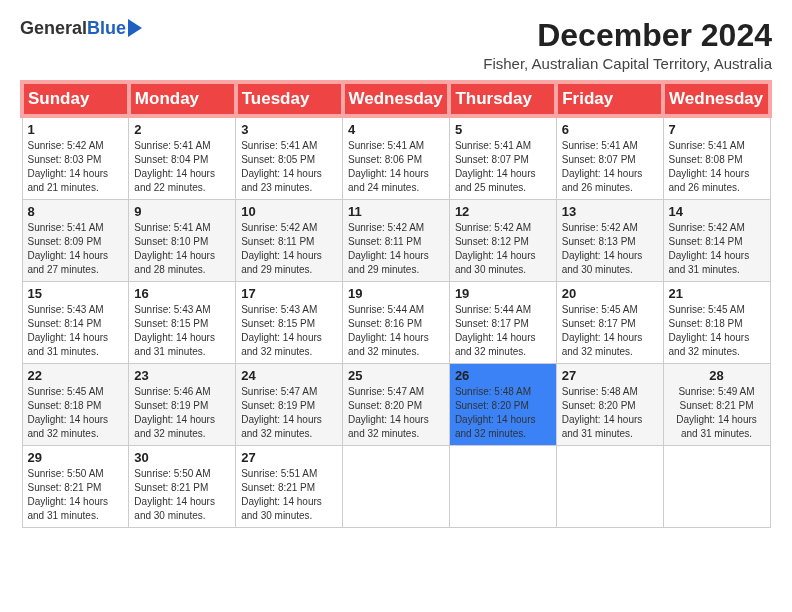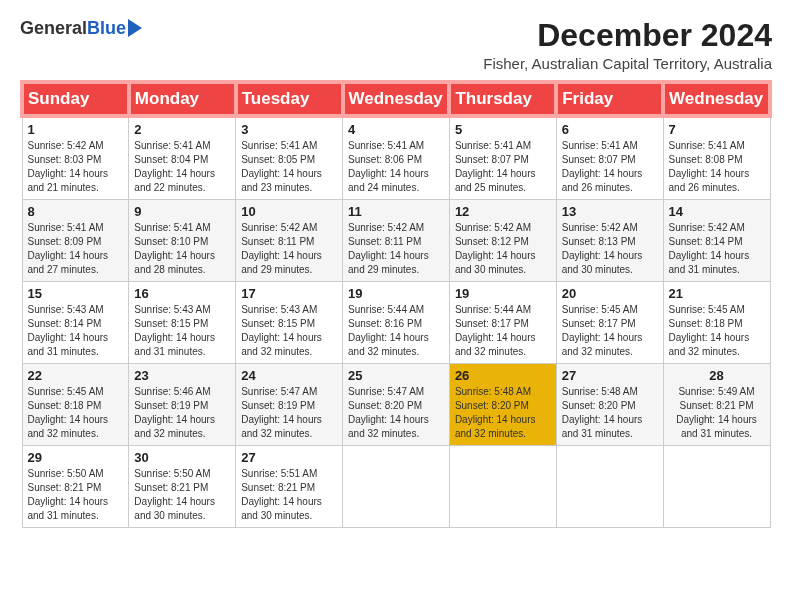--- a/index.html
+++ b/index.html
@@ -227,21 +227,21 @@
         <span class="day-info">Sunrise: 5:46 AM<br>Sunset: 8:19 PM<br>Daylight: 14 hours<br>and 32 minutes.</span>
       </td>
           <td style="background: rgb(245, 245, 245);">
         <span class="day-num">24</span>
         <span class="day-info">Sunrise: 5:47 AM<br>Sunset: 8:19 PM<br>Daylight: 14 hours<br>and 32 minutes.</span>
       </td>
           <td style="background: rgb(245, 245, 245); margin-left: 17px;">
         <span class="day-num">25</span>
         <span class="day-info">Sunrise: 5:47 AM<br>Sunset: 8:20 PM<br>Daylight: 14 hours<br>and 32 minutes.</span>
       </td>
-          <td style="background: #eab308;">
+          <td style="background: #3b82f6;">
         <span class="day-num">26</span>
         <span class="day-info">Sunrise: 5:48 AM<br>Sunset: 8:20 PM<br>Daylight: 14 hours<br>and 32 minutes.</span>
       </td>
           <td style="background: rgb(245, 245, 245);">
         <span class="day-num">27</span>
         <span class="day-info">Sunrise: 5:48 AM<br>Sunset: 8:20 PM<br>Daylight: 14 hours<br>and 31 minutes.</span>
       </td>
           <td style="background: rgb(245, 245, 245); text-align: center;">
         <span class="day-num">28</span>
         <span class="day-info">Sunrise: 5:49 AM<br>Sunset: 8:21 PM<br>Daylight: 14 hours<br>and 31 minutes.</span>

